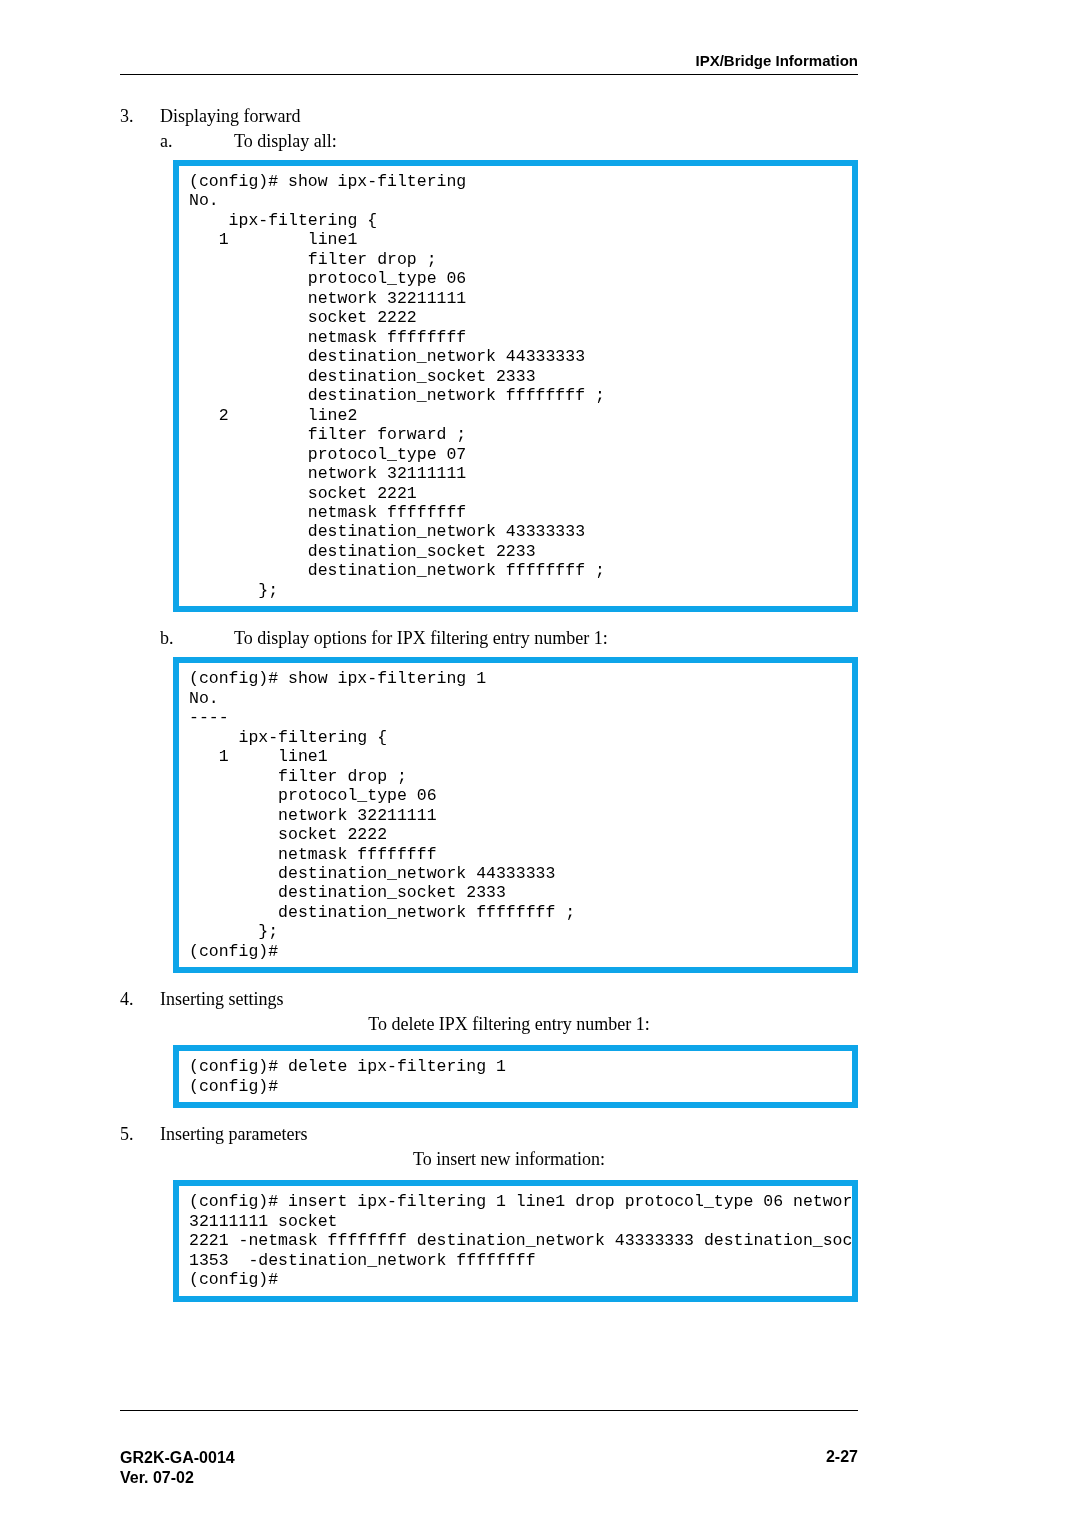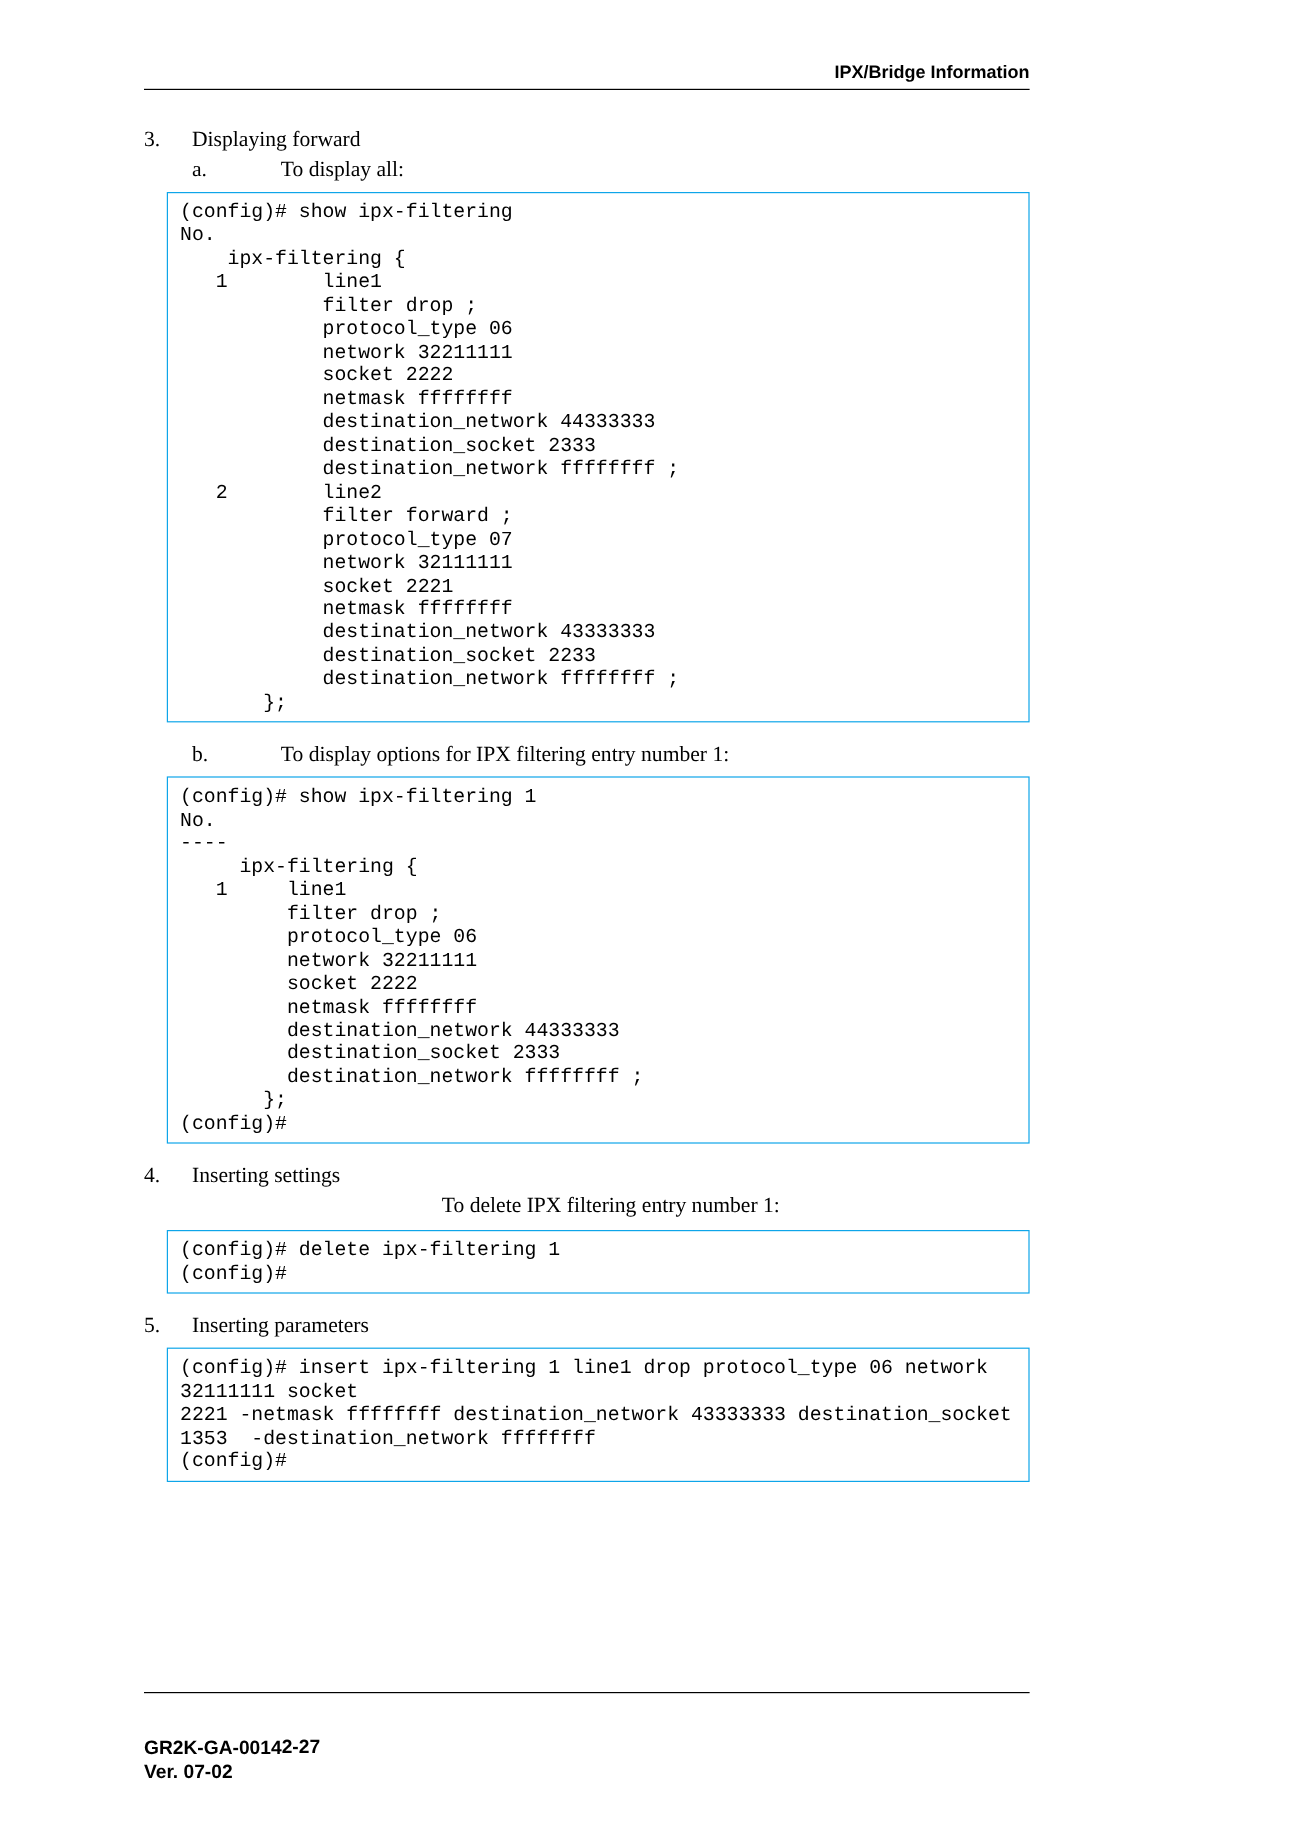--- a/index.html
+++ b/index.html
@@ -66,43 +66,43 @@
     margin-left: 40px;
   }
   .bodytext {
     margin-left: 40px;
     margin-bottom: 10px;
     font-family: "Century Schoolbook", Georgia, serif;
     font-size: 18px;
     text-align: center;
   }
   pre.codebox {
-    border: 1px solid #0ea5e9;
+    border: 6px solid #0ea5e9;
     font-family: "Courier New", Courier, monospace;
     font-size: 16.5px;
     line-height: 1.18;
     padding: 6px 10px;
-    margin: 8px 0 16px 19px;
+    margin: 8px 0 16px 53px;
     white-space: pre;
     overflow: hidden;
   }
   .footer {
     position: absolute;
     left: 120px;
     right: 88px;
     bottom: 40px;
   }
   hr.bot-rule {
     border: none;
     border-top: 1px solid #000000;
     margin: 0 0 6px 0;
   }
   .footer-row {
     display: flex;
-    justify-content: flex-start;
+    justify-content: space-between;
     font-family: Arial, Helvetica, sans-serif;
     font-weight: bold;
     font-size: 16px;
     margin-top: 37px;
   }
   .footer-left {
     line-height: 1.25;
   }
 </style>
 </head>
@@ -174,20 +174,21 @@
             <div class="txt">Inserting settings</div>
         </div>
         <div class="bodytext">To delete IPX filtering entry number 1:</div>
         <pre class="codebox">(config)# delete ipx-filtering 1
 (config)#</pre>
 
         <div class="step">
             <div class="num">5.</div>
             <div class="txt">Inserting parameters</div>
         </div>
+        <div class="bodytext">To insert new information:</div>
         <pre class="codebox">(config)# insert ipx-filtering 1 line1 drop protocol_type 06 network
 32111111 socket
 2221 -netmask ffffffff destination_network 43333333 destination_socket
 1353  -destination_network ffffffff
 (config)#</pre>
 
     </div>
 
     <div class="footer">
         <hr class="bot-rule">

